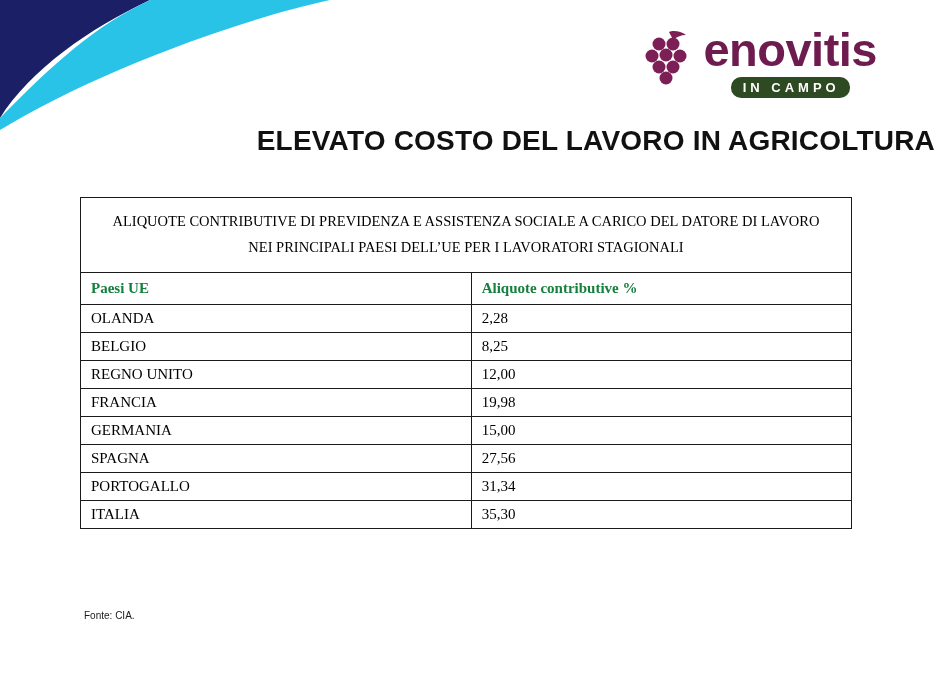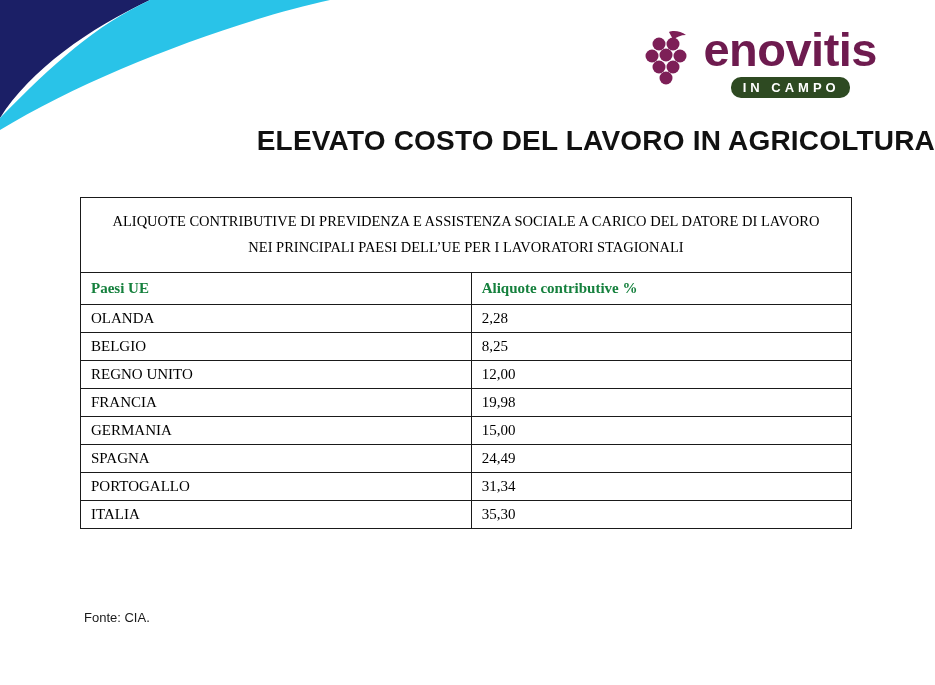--- a/index.html
+++ b/index.html
@@ -113,21 +113,21 @@
     padding: 5px 0 5px 10px !important;
     color: #000;
   }
   .col-1 { width: 391px; }
   .col-2 { width: 381px; }
 
   .source-note {
     position: absolute;
     top: 610px;
     left: 84px;
-    font-size: 13px;
+    font-size: 10px;
     color: #1a1a1a;
     font-family: "Liberation Sans", sans-serif;
   }
 </style>
 </head>
 <body>
 
 <div class="corner-deco">
   <svg width="360" height="130" viewBox="0 0 360 130" xmlns="http://www.w3.org/2000/svg">
     <path d="M0,0 L150,0 C90,28 30,70 0,118 Z" fill="#1b1f66"></path>
@@ -182,21 +182,21 @@
       <tr>
         <td class="cell col-1">FRANCIA</td>
         <td class="cell col-2">19,98</td>
       </tr>
       <tr>
         <td class="cell col-1">GERMANIA</td>
         <td class="cell col-2">15,00</td>
       </tr>
       <tr>
         <td class="cell col-1">SPAGNA</td>
-        <td class="cell col-2">24,49</td>
+        <td class="cell col-2">27,56</td>
       </tr>
       <tr>
         <td class="cell col-1">PORTOGALLO</td>
         <td class="cell col-2">31,34</td>
       </tr>
       <tr>
         <td class="cell col-1">ITALIA</td>
         <td class="cell col-2">35,30</td>
       </tr>
     </tbody>

